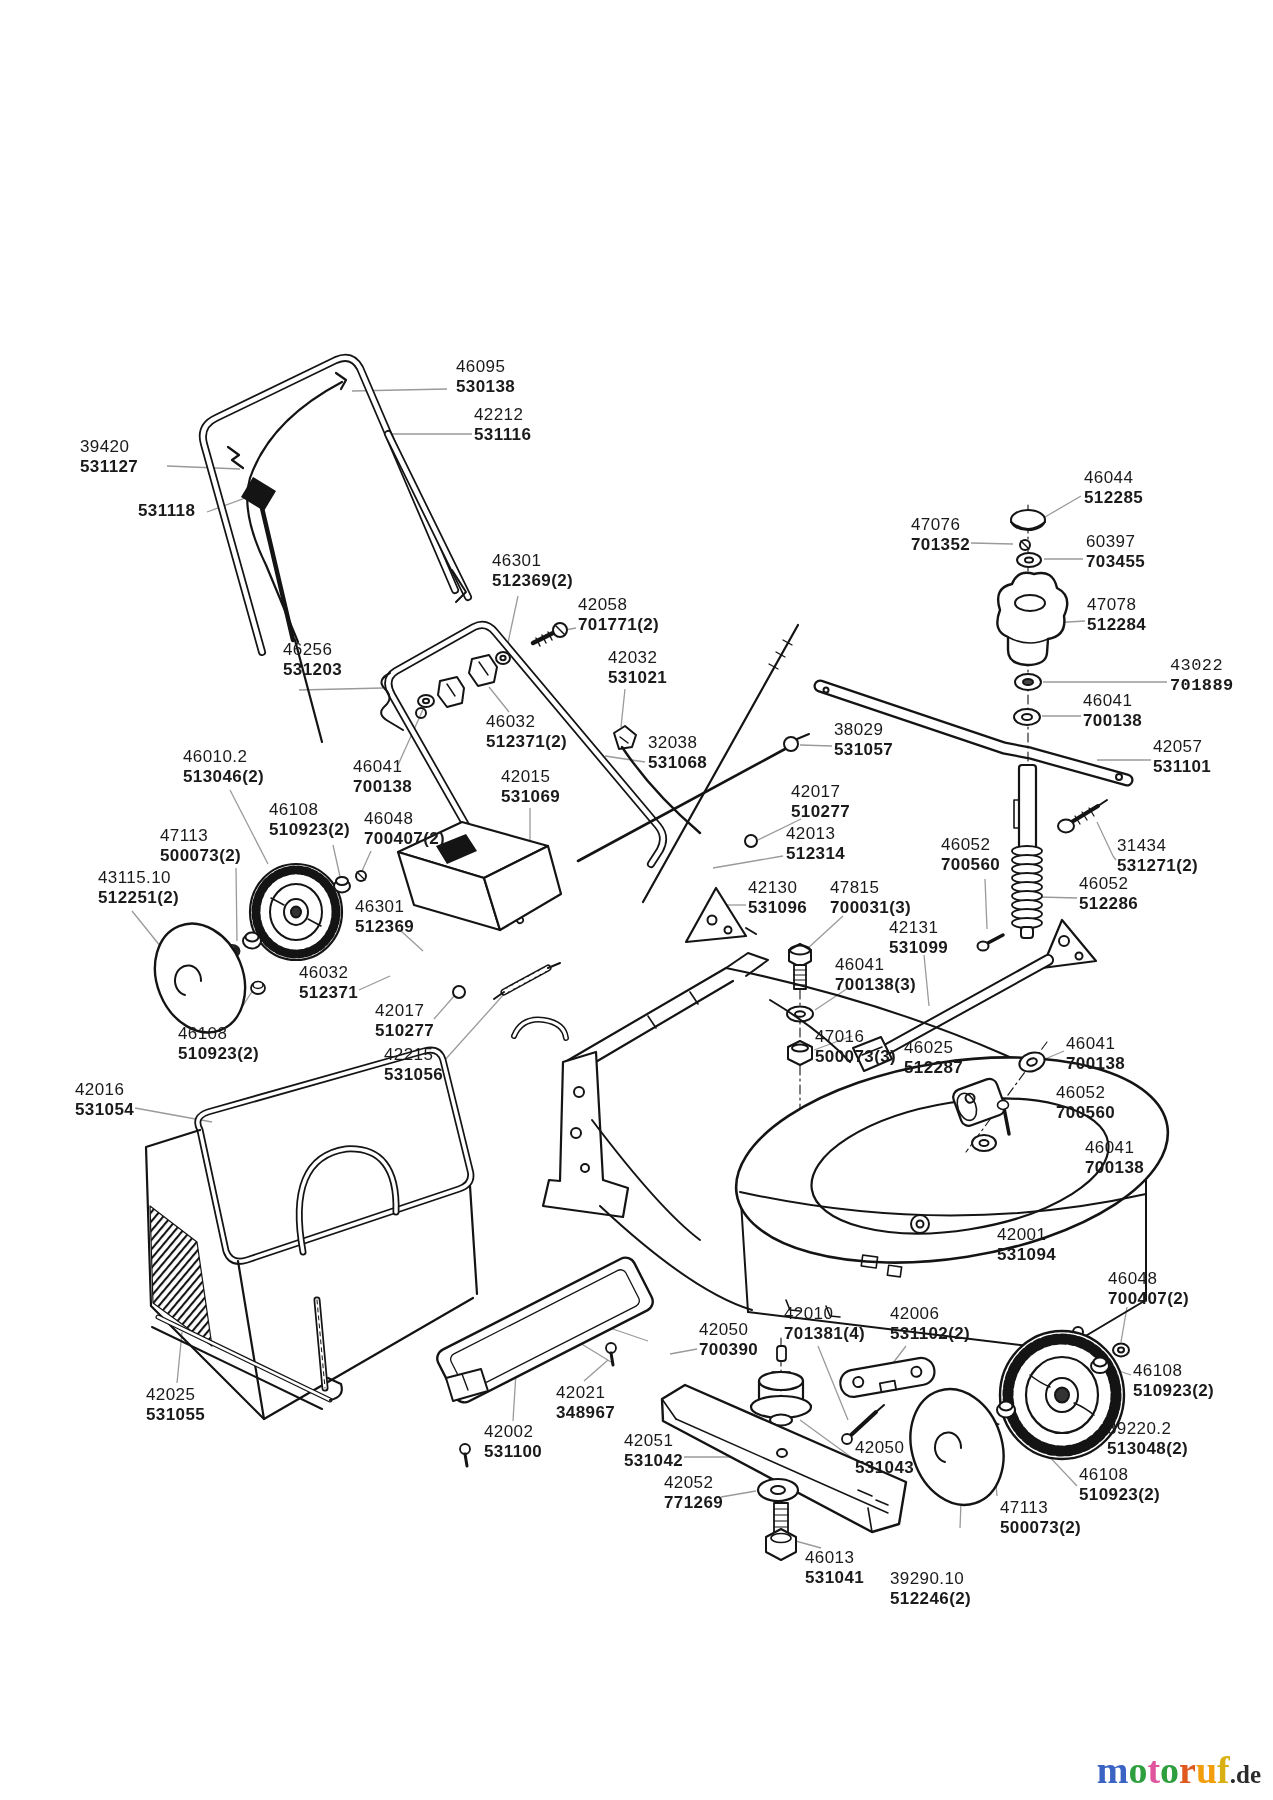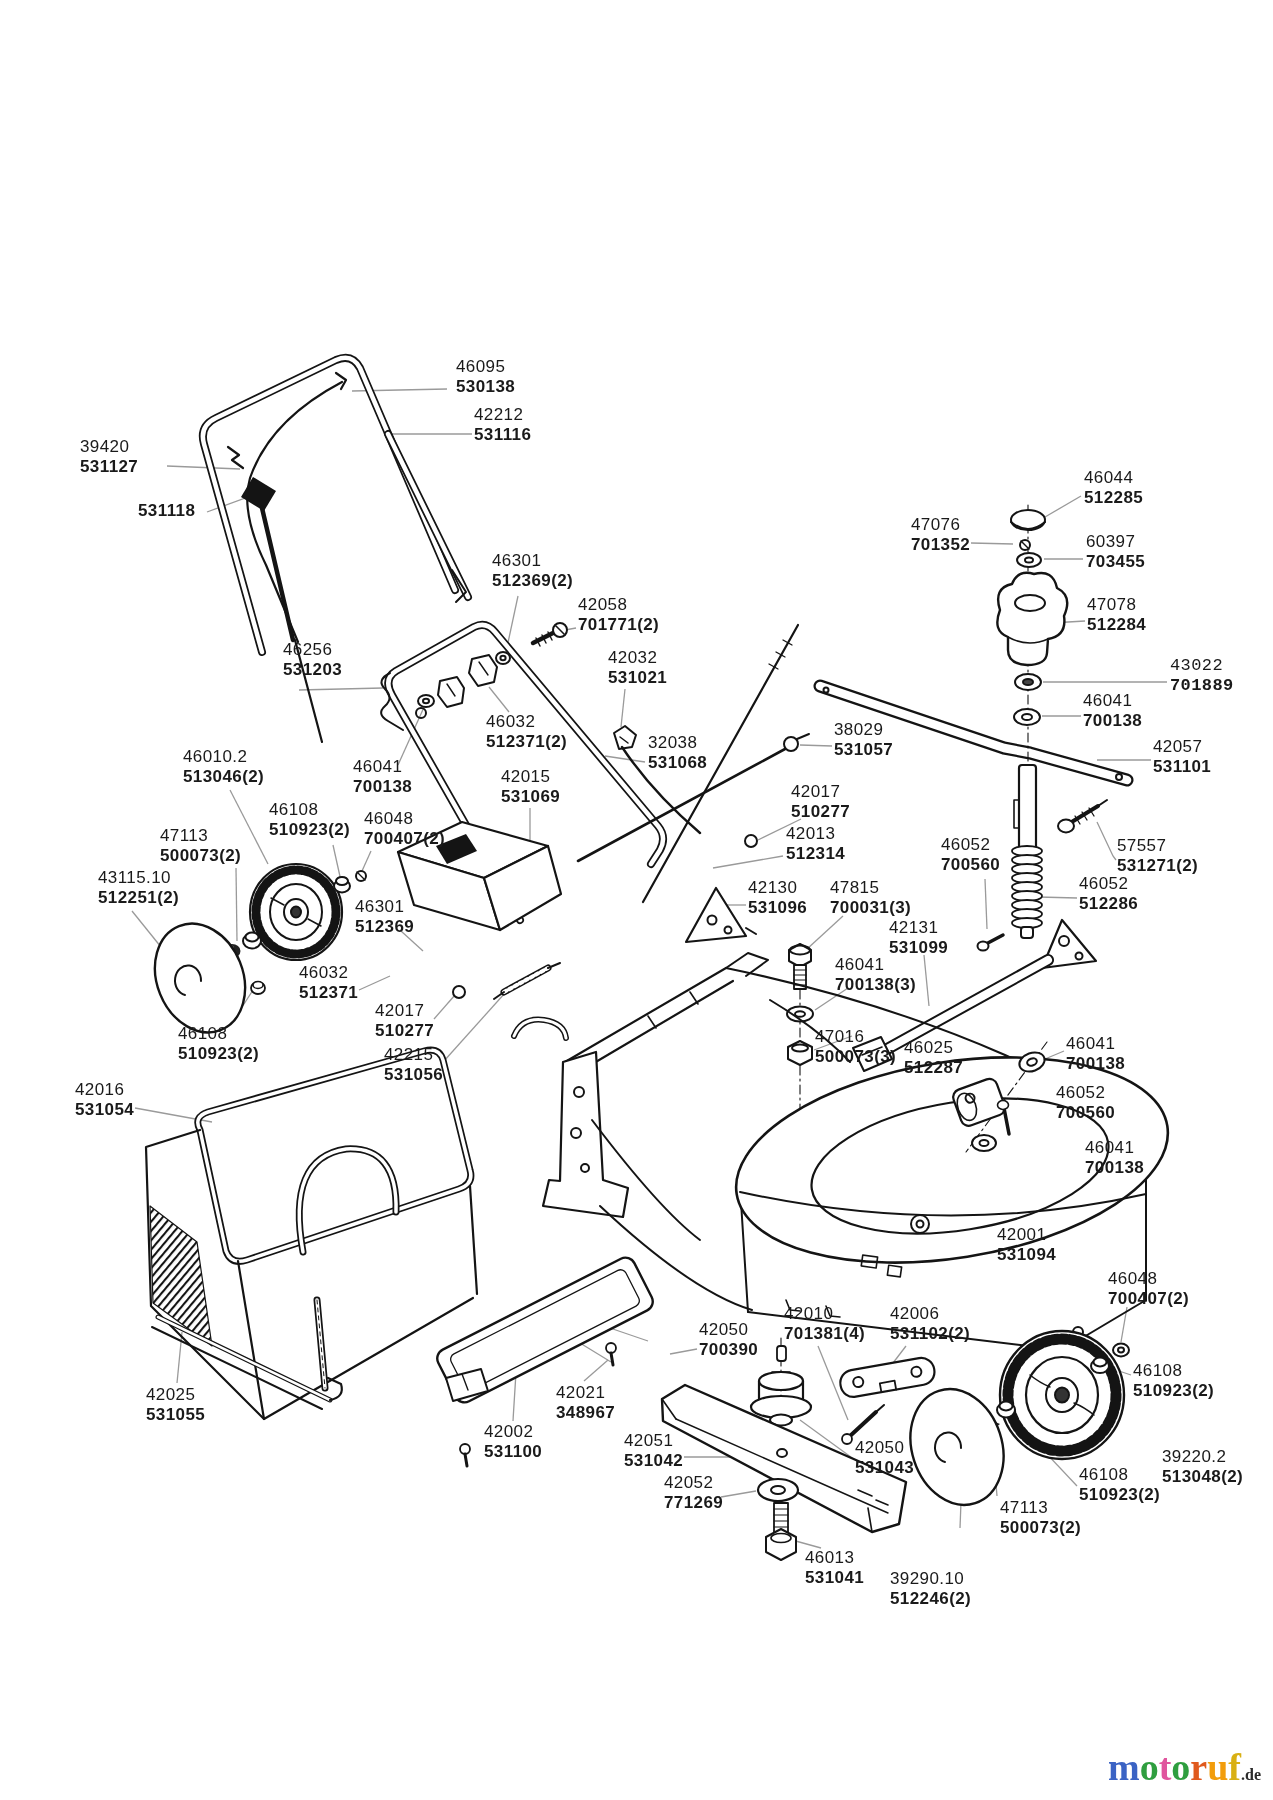--- a/index.html
+++ b/index.html
@@ -6,21 +6,21 @@
   #page{position:relative;width:1273px;height:1800px;background:#ffffff;overflow:hidden;
         font-family:"Liberation Sans",sans-serif;}
   #art{position:absolute;left:0;top:0;z-index:1;}
   #labels{position:absolute;left:0;top:0;width:100%;height:100%;z-index:2;}
   .plabel{position:absolute;font-size:17px;line-height:19.5px;color:#1a1a1a;
           letter-spacing:.4px;white-space:nowrap;}
   .plabel .code{font-weight:400;}
   .plabel .ref{font-weight:700;}
   #logo{position:absolute;right:12px;bottom:6px;z-index:3;
         font-family:"Liberation Serif",serif;font-weight:700;font-size:38px;line-height:38px;}
-  #logo .de{font-size:16px;font-weight:700;color:#2b2b2b;}
+  #logo .de{font-size:25px;font-weight:700;color:#2b2b2b;}
 </style>
 </head>
 <body>
 
 <div id="page">
 
 <svg id="art" width="1273" height="1800" viewBox="0 0 1273 1800">
   <defs>
     <pattern id="hatch" width="6" height="6" patternUnits="userSpaceOnUse" patternTransform="rotate(40)">
       <rect width="6" height="6" fill="#ffffff"></rect>
@@ -510,21 +510,21 @@
         <div class="ref">512246(2)</div>
       </div>
       <div class="plabel" style="left: 1000px; top: 1498px;">
         <div class="code">47113</div>
         <div class="ref">500073(2)</div>
       </div>
       <div class="plabel" style="left: 1079px; top: 1465px;">
         <div class="code">46108</div>
         <div class="ref">510923(2)</div>
       </div>
-      <div class="plabel" style="left: 1162px; top: 1419px; margin-top: 28px;">
+      <div class="plabel" style="left: 1107px; top: 1419px;">
         <div class="code">39220.2</div>
         <div class="ref">513048(2)</div>
       </div>
       <div class="plabel" style="left: 1133px; top: 1361px;">
         <div class="code">46108</div>
         <div class="ref">510923(2)</div>
       </div>
       <div class="plabel" style="left: 1108px; top: 1269px;">
         <div class="code">46048</div>
         <div class="ref">700407(2)</div>
@@ -583,21 +583,21 @@
       </div>
       <div class="plabel" style="left: 941px; top: 835px;">
         <div class="code">46052</div>
         <div class="ref">700560</div>
       </div>
       <div class="plabel" style="left: 1079px; top: 874px;">
         <div class="code">46052</div>
         <div class="ref">512286</div>
       </div>
       <div class="plabel" style="left: 1117px; top: 836px;">
-        <div class="code">57557</div>
+        <div class="code">31434</div>
         <div class="ref">531271(2)</div>
       </div>
       <div class="plabel" style="left: 835px; top: 955px;">
         <div class="code">46041</div>
         <div class="ref">700138(3)</div>
       </div>
       <div class="plabel" style="left: 815px; top: 999px; margin-top: 28px;">
         <div class="code">47016</div>
         <div class="ref">500073(3)</div>
       </div>

